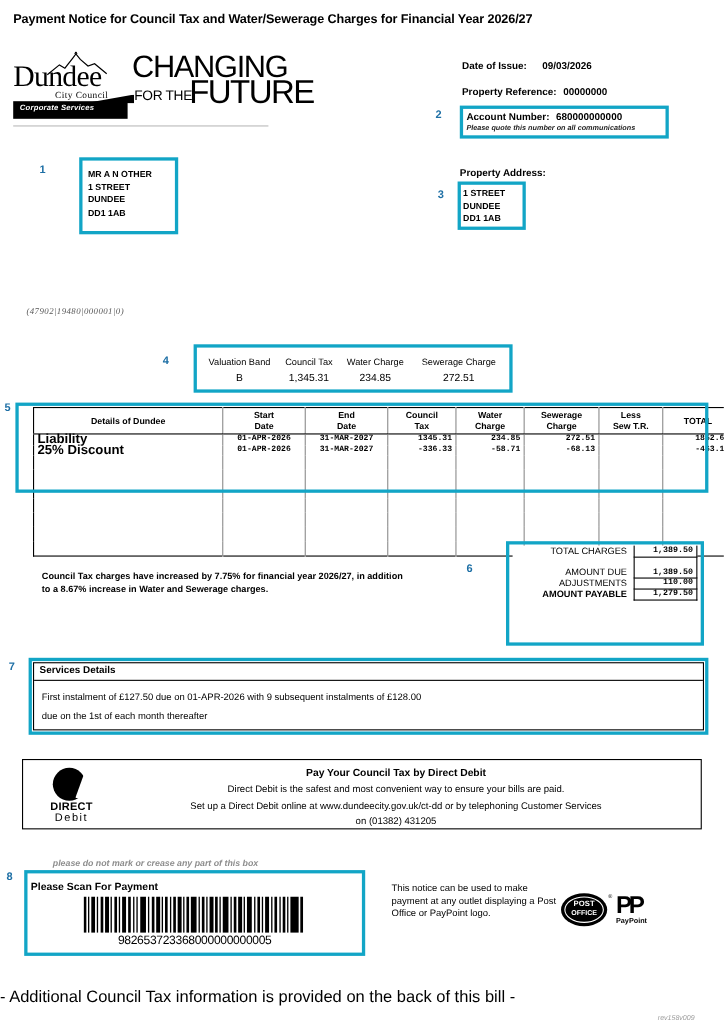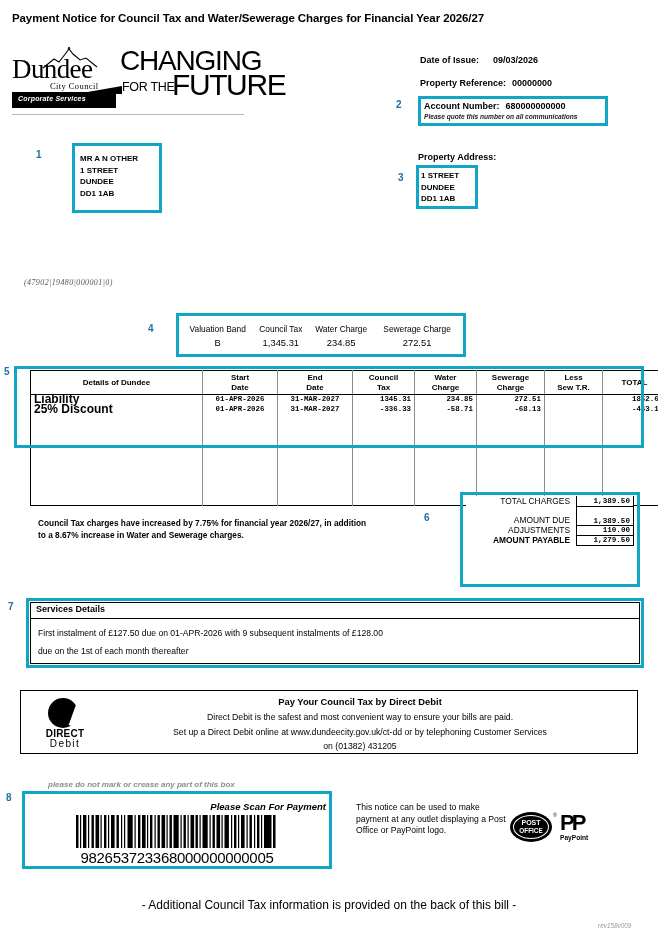--- a/index.html
+++ b/index.html
@@ -244,28 +244,28 @@
     left: 48px; top: 780px; font-size: 8px; font-style: italic;
     font-weight: bold; color: #8d8d8d; text-align: right;
   }
   #bc-hl { left: 22px; top: 791px; width: 310px; height: 78px; }
   #marker-8 { left: 6px; top: 792px; }
   #bc-inner {
     left: 28px; top: 796px; width: 298px; height: 68px;
     background: #fff;
   }
   #bc-title {
-    left: 28px; top: 801px; width: 298px; text-align:right;
-    font-size: 9.5px; font-weight: bold; font-style: italic;
+    left: 28px; top: 801px; width: 298px; text-align:left;
+    font-size: 9.5px; font-weight: bold; 
   }
   #bc-bars { left: 76px; top: 815px; width: 200px; height: 33px; }
   #bc-num {
     left: 28px; top: 849px; width: 298px; text-align:center;
     font-family: "Liberation Sans", sans-serif;
-    font-size: 15px; letter-spacing: -0.3px;
+    font-size: 11px; letter-spacing: -0.3px;
   }
 
   #notice-text {
     left: 356px; top: 802px; width: 150px;
     font-size: 8.6px; line-height: 11.5px;
   }
   #po-logo { left: 510px; top: 812px; width: 42px; height: 30px; }
   #po-ellipse {
     position:absolute; left:0; top:0; width:42px; height:30px;
     border-radius:50%; background:#000;
@@ -279,21 +279,21 @@
   #po-reg { position:absolute; left:43px; top:0px; font-size:5px; }
   #pp-logo { left: 560px; top: 812px; width: 44px; height: 32px; }
   #pp-letters {
     position:absolute; left:0; top:0;
     font-size: 22px; font-weight: bold; letter-spacing: -3px; line-height: 22px;
   }
   #pp-name { position:absolute; left:0; top:22px; font-size:6.6px; font-weight:bold; }
 
   
   #footer-note {
-    left: 0; top: 898px; width: 658px; text-align: center; font-size: 12px;
+    left: 0; top: 898px; width: 658px; text-align: left; font-size: 15px;
   }
   #rev-code {
     left: 598px; top: 922px; font-size: 6.4px; font-style: italic; color:#9a9a9a;
   }
 </style>
 </head>
 <body>
 
 <div class="abs" id="doc-title">Payment Notice for Council Tax and Water/Sewerage Charges for Financial Year 2026/27</div>
 

